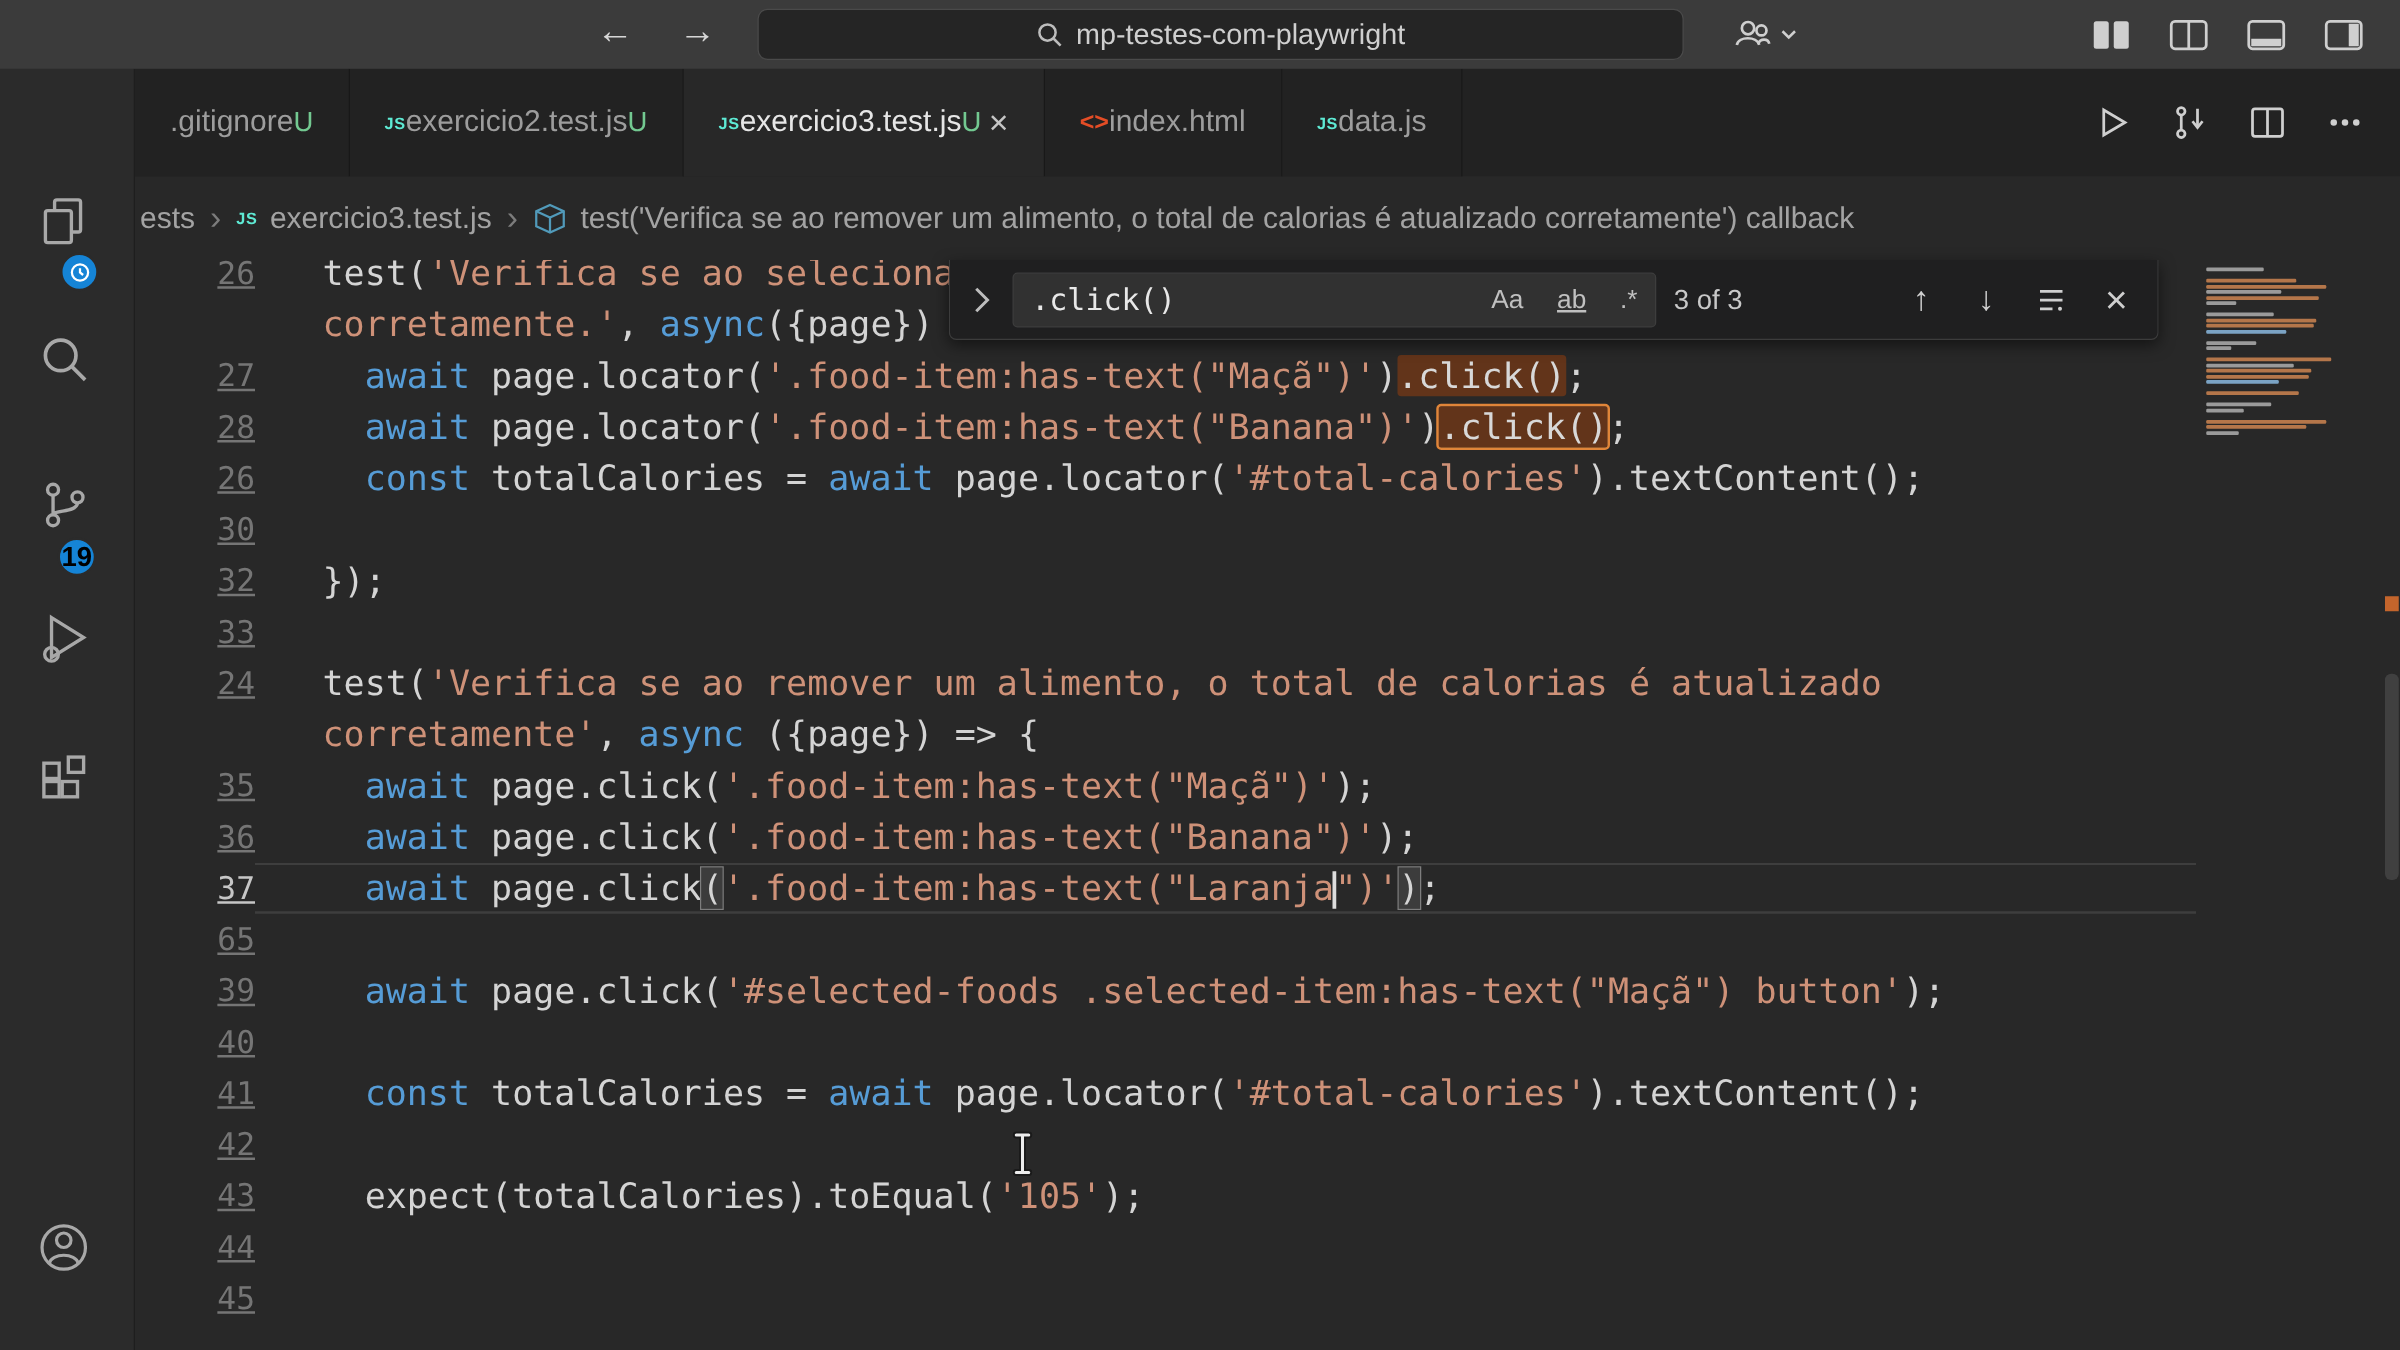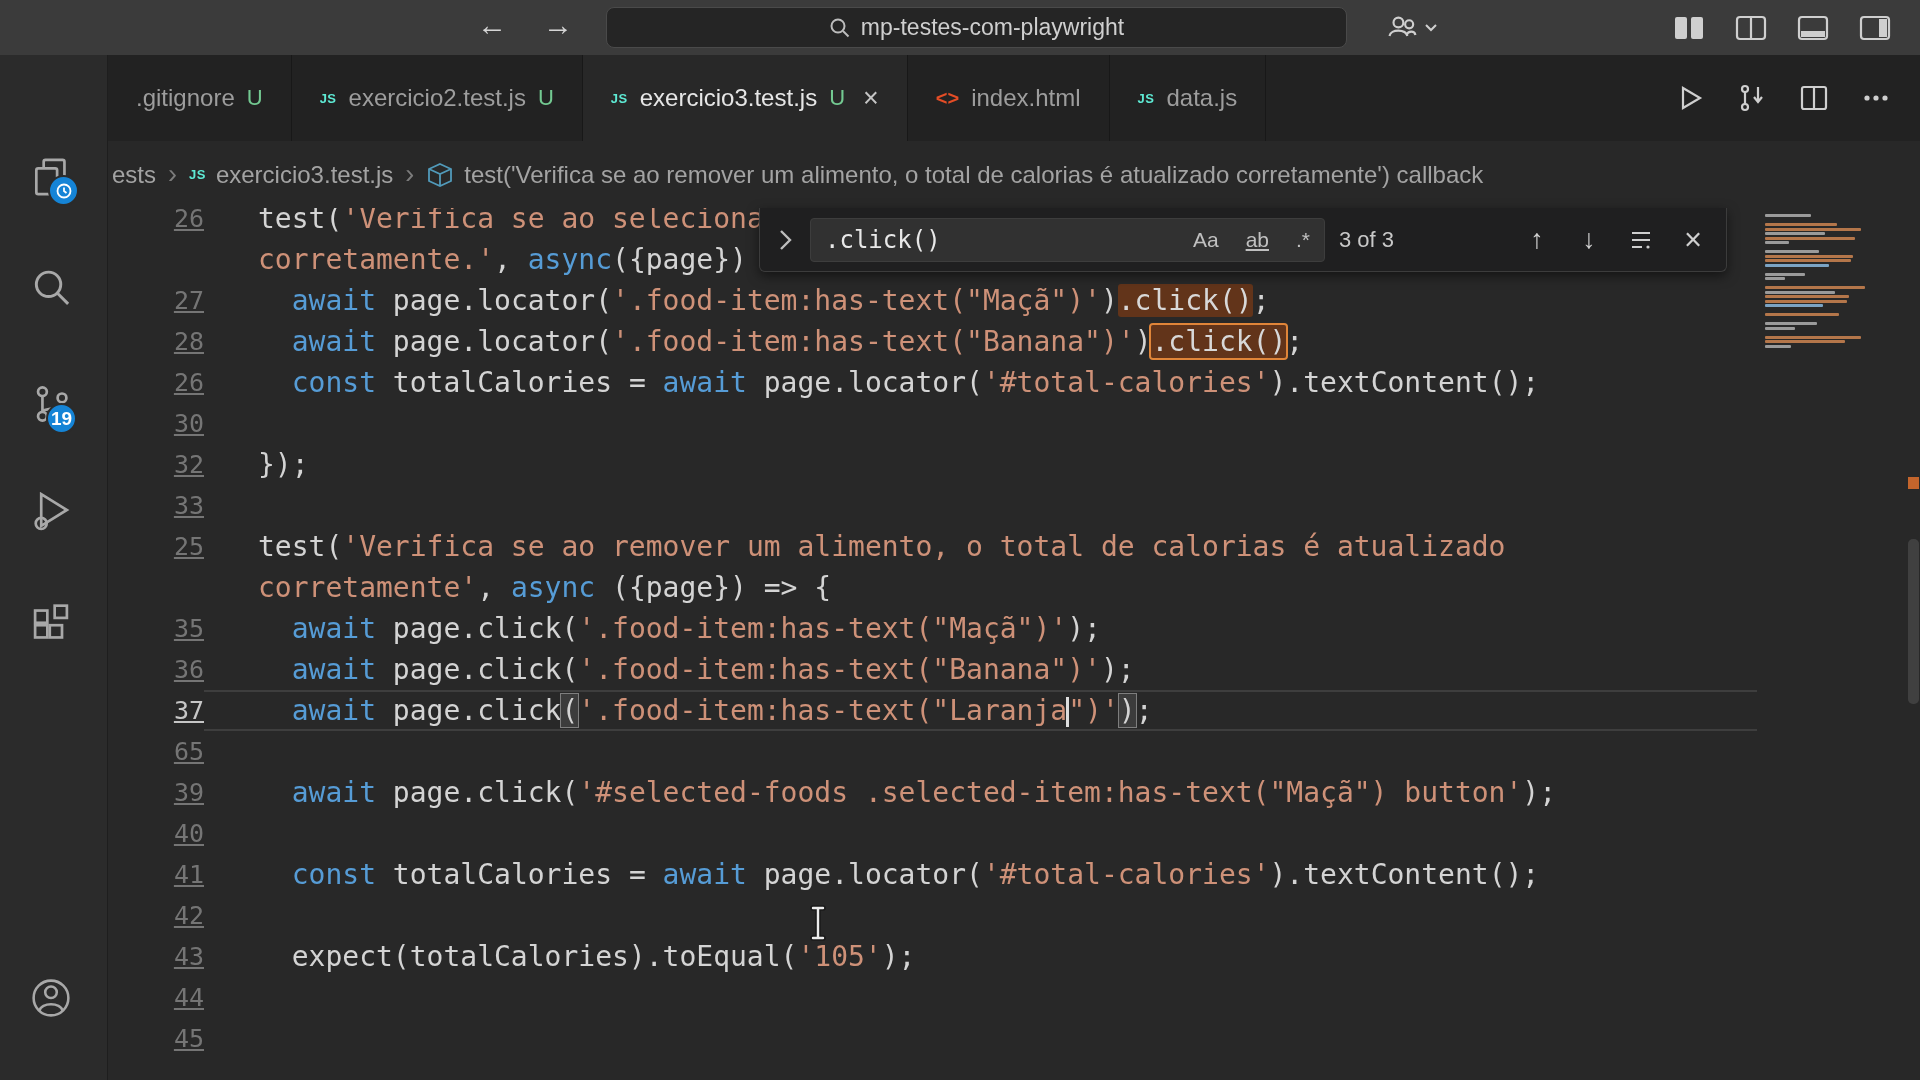--- a/index.html
+++ b/index.html
@@ -13,27 +13,27 @@
                  border:1px solid #4a4a4a; border-radius:8px; display:flex; align-items:center; justify-content:center;
                  gap:10px; color:#cfcfcf; font-size:23px; }
   .tb-right { position:absolute; right:0; top:0; height:55px; display:flex; align-items:center; }
   .tb-icon { width:34px; height:34px; margin-right:28px; display:flex; align-items:center; justify-content:center; }
   .account-wrap { position:absolute; left:1385px; top:10px; display:flex; align-items:center; gap:4px; color:#cfcfcf; }
 
   
   .activitybar { position:absolute; top:55px; left:0; width:108px; height:1025px; background:#2b2b2b;
                  border-right:1px solid #1e1e1e; z-index:30; }
   .act-icon { position:absolute; left:29px; width:44px; height:44px; }
-  .badge { position:absolute; background:#1584d6; color:#ffffff; border-radius:50%; width:31px; height:31px;
-           display:flex; align-items:center; justify-content:center; font-size:19px; font-weight:bold;
-           border:2px solid #2b2b2b; }
+  .badge { position:absolute; background:#1584d6; color:#000000; border-radius:50%; width:31px; height:31px;
+           display:flex; align-items:center; justify-content:center; font-size:22px; font-weight:bold;
+           border:2px solid #2b2b2b;margin-top:27px; }
 
   
   .tabbar { position:absolute; top:55px; left:108px; right:0; height:86px; background:#222222; display:flex; z-index:20; }
-  .tab { display:flex; align-items:center; gap:12px; padding:16px 28px; background:#222222;
+  .tab { display:flex; align-items:center; padding:16px 28px; background:#222222;
          border-right:1px solid #181818; font-size:24px; color:#9d9d9d; white-space:nowrap; }
   .tab.active { background:#282828; color:#e6e6e6; }
   .js-badge { color:#5eead4; font-weight:bold; font-size:13px; letter-spacing:0.5px; }
   .html-badge { color:#e44d26; font-weight:bold; font-size:20px; }
   .git-u { color:#73c991; font-size:22px; }
   .tab-close { color:#c5c5c5; font-size:27px; margin-left:6px; }
   .tab-actions { margin-left:auto; display:flex; align-items:center; height:100%; }
   .tab-act { width:36px; height:36px; margin-right:26px; display:flex; align-items:center; justify-content:center; }
 
   
@@ -272,21 +272,21 @@
 <div class="editor">
   <div id="code" class="code-inner">
       <div class="row"><span class="ln">26</span><span class="lc"><span class="tok-d">test(</span><span class="tok-s">'Verifica se ao seleciona</span></span></div>
       <div class="row"><span class="ln"></span><span class="lc"><span class="tok-s">corretamente.'</span><span class="tok-d">, </span><span class="tok-k">async</span><span class="tok-d">({page})</span></span></div>
       <div class="row"><span class="ln">27</span><span class="lc"><span class="tok-d">  </span><span class="tok-k">await</span><span class="tok-d"> page.locator(</span><span class="tok-s">'.food-item:has-text("Maçã")'</span><span class="tok-d">)</span><span class="tok-f">.click()</span><span class="tok-d">;</span></span></div>
       <div class="row"><span class="ln">28</span><span class="lc"><span class="tok-d">  </span><span class="tok-k">await</span><span class="tok-d"> page.locator(</span><span class="tok-s">'.food-item:has-text("Banana")'</span><span class="tok-d">)</span><span class="tok-fc">.click()</span><span class="tok-d">;</span></span></div>
       <div class="row"><span class="ln">26</span><span class="lc"><span class="tok-d">  </span><span class="tok-k">const</span><span class="tok-d"> totalCalories = </span><span class="tok-k">await</span><span class="tok-d"> page.locator(</span><span class="tok-s">'#total-calories'</span><span class="tok-d">).textContent();</span></span></div>
       <div class="row"><span class="ln">30</span><span class="lc"></span></div>
       <div class="row"><span class="ln">32</span><span class="lc"><span class="tok-d">});</span></span></div>
       <div class="row"><span class="ln">33</span><span class="lc"></span></div>
-      <div class="row"><span class="ln">25</span><span class="lc"><span class="tok-d">test(</span><span class="tok-s">'Verifica se ao remover um alimento, o total de calorias é atualizado</span></span></div>
+      <div class="row"><span class="ln">24</span><span class="lc"><span class="tok-d">test(</span><span class="tok-s">'Verifica se ao remover um alimento, o total de calorias é atualizado</span></span></div>
       <div class="row"><span class="ln"></span><span class="lc"><span class="tok-s">corretamente'</span><span class="tok-d">, </span><span class="tok-k">async</span><span class="tok-d"> ({page}) =&gt; {</span></span></div>
       <div class="row"><span class="ln">35</span><span class="lc"><span class="tok-d">  </span><span class="tok-k">await</span><span class="tok-d"> page.click(</span><span class="tok-s">'.food-item:has-text("Maçã")'</span><span class="tok-d">);</span></span></div>
       <div class="row"><span class="ln">36</span><span class="lc"><span class="tok-d">  </span><span class="tok-k">await</span><span class="tok-d"> page.click(</span><span class="tok-s">'.food-item:has-text("Banana")'</span><span class="tok-d">);</span></span></div>
       <div class="row current"><span class="ln cur">37</span><span class="lc"><span class="tok-d">  </span><span class="tok-k">await</span><span class="tok-d"> page.click</span><span class="tok-b">(</span><span class="tok-s">'.food-item:has-text("Laranja</span><span class="caret"></span><span class="tok-s">")'</span><span class="tok-b">)</span><span class="tok-d">;</span></span></div>
       <div class="row"><span class="ln">65</span><span class="lc"></span></div>
       <div class="row"><span class="ln">39</span><span class="lc"><span class="tok-d">  </span><span class="tok-k">await</span><span class="tok-d"> page.click(</span><span class="tok-s">'#selected-foods .selected-item:has-text("Maçã") button'</span><span class="tok-d">);</span></span></div>
       <div class="row"><span class="ln">40</span><span class="lc"></span></div>
       <div class="row"><span class="ln">41</span><span class="lc"><span class="tok-d">  </span><span class="tok-k">const</span><span class="tok-d"> totalCalories = </span><span class="tok-k">await</span><span class="tok-d"> page.locator(</span><span class="tok-s">'#total-calories'</span><span class="tok-d">).textContent();</span></span></div>
       <div class="row"><span class="ln">42</span><span class="lc"></span></div>
       <div class="row"><span class="ln">43</span><span class="lc"><span class="tok-d">  expect(totalCalories).toEqual(</span><span class="tok-s">'105'</span><span class="tok-d">);</span></span></div>

